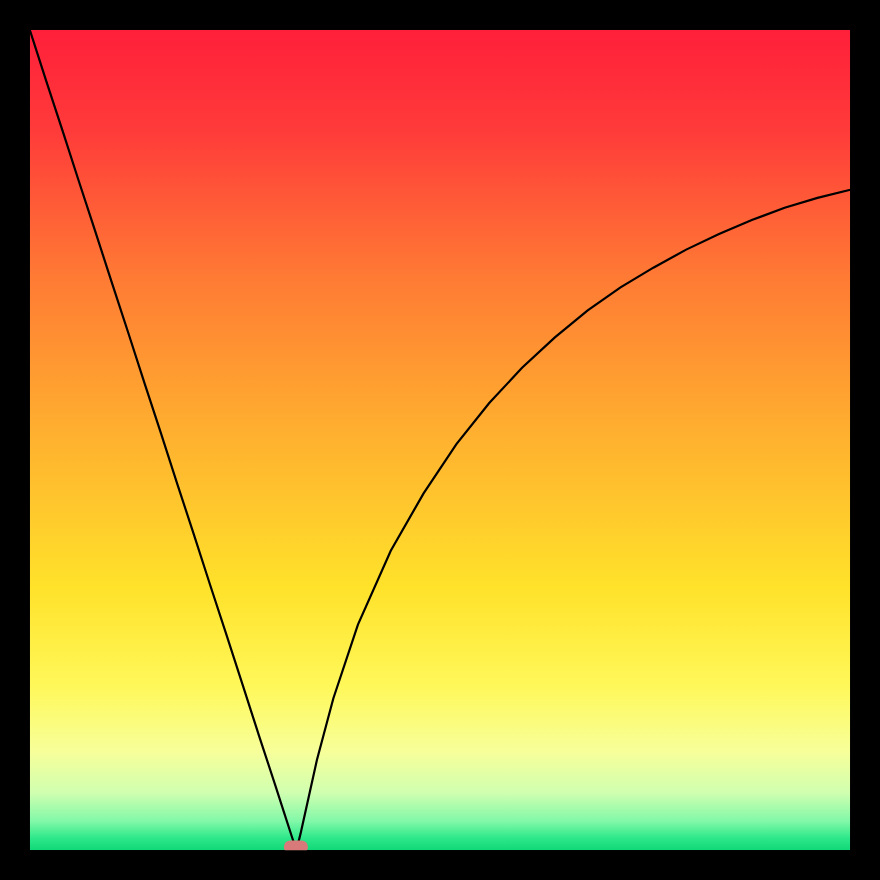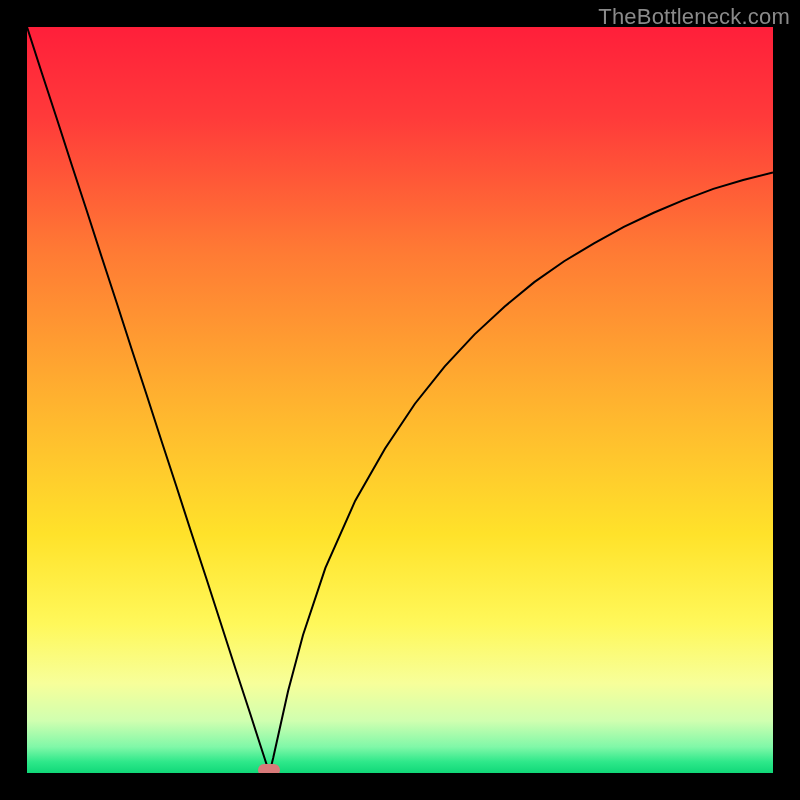--- a/index.html
+++ b/index.html
@@ -55,21 +55,20 @@
     font-size: 22px;
     font-weight: 500;
     letter-spacing: 0.2px;
     user-select: none;
   }
 </style>
 </head>
 <body>
 
 <div class="wrap">
-  <div class="watermark">TheBottleneck.com</div>
 
   <div class="plot-area">
     <svg class="gradient" viewBox="0 0 100 100" preserveAspectRatio="none">
       <defs>
         <linearGradient id="bg-grad" x1="0" y1="0" x2="0" y2="1">
             <stop offset="0%" stop-color="#ff1f3a"></stop>
             <stop offset="12%" stop-color="#ff3a3a"></stop>
             <stop offset="30%" stop-color="#ff7a34"></stop>
             <stop offset="50%" stop-color="#ffb22f"></stop>
             <stop offset="68%" stop-color="#ffe22a"></stop>

